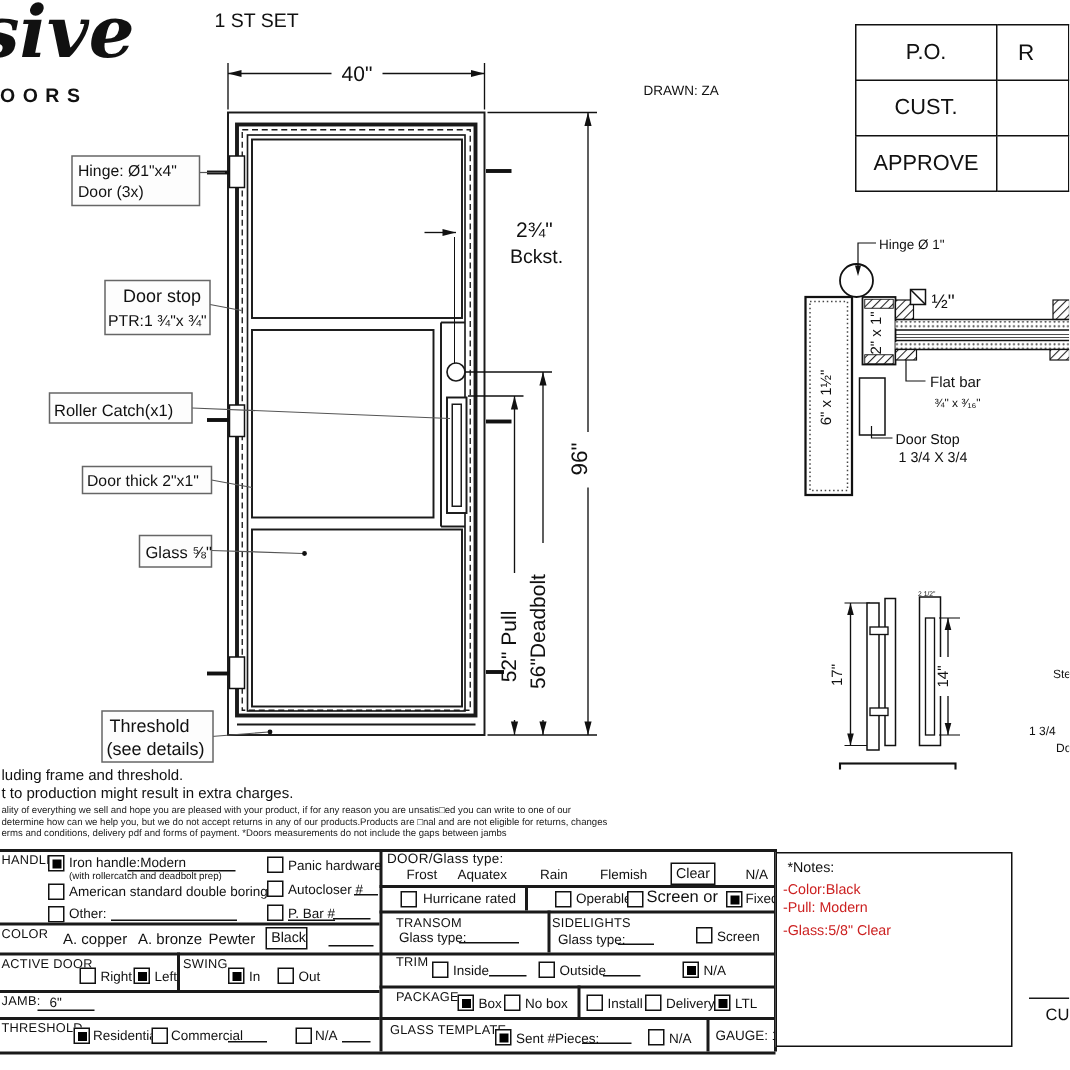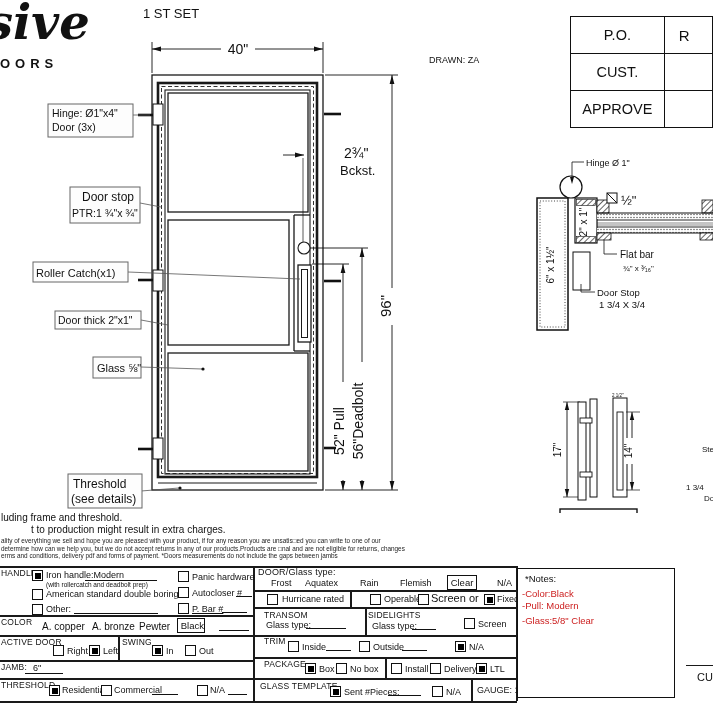--- a/index.html
+++ b/index.html
@@ -272,21 +272,21 @@
     </g>
 
     <g>
       <text x="702" y="452" font-size="8">Ste</text>
       <text x="686" y="490" font-size="8">1 3/4</text>
       <text x="704" y="501" font-size="8">Do</text>
     </g>
   </svg>
 
   <div class="disc-big" style="left:1px;top:512px;">luding frame and threshold.</div>
-  <div class="disc-big" style="left:1px;top:524px;padding-left:30px;">t to production might result in extra charges.</div>
+  <div class="disc-big" style="left:1px;top:524px;">t to production might result in extra charges.</div>
   <div class="disc-small" style="left:1px;top:537px;">ality of everything we sell and hope you are pleased with your product, if for any reason you are unsatis□ed you can write to one of our</div>
   <div class="disc-small" style="left:1px;top:544.5px;">determine how can we help you, but we do not accept returns in any of our products.Products are □nal and are not eligible for returns, changes</div>
   <div class="disc-small" style="left:1px;top:552px;">erms and conditions, delivery pdf and forms of payment. *Doors measurements do not include the gaps between jambs</div>
 
   <div>
 
     <div class="hline" style="left:0;top:566px;width:517px;"></div>
     <div class="hline" style="left:0;top:701px;width:517px;"></div>
     <div class="vline" style="left:253px;top:566px;height:135px;"></div>
     <div class="vline" style="left:516px;top:566px;height:135px;"></div>

